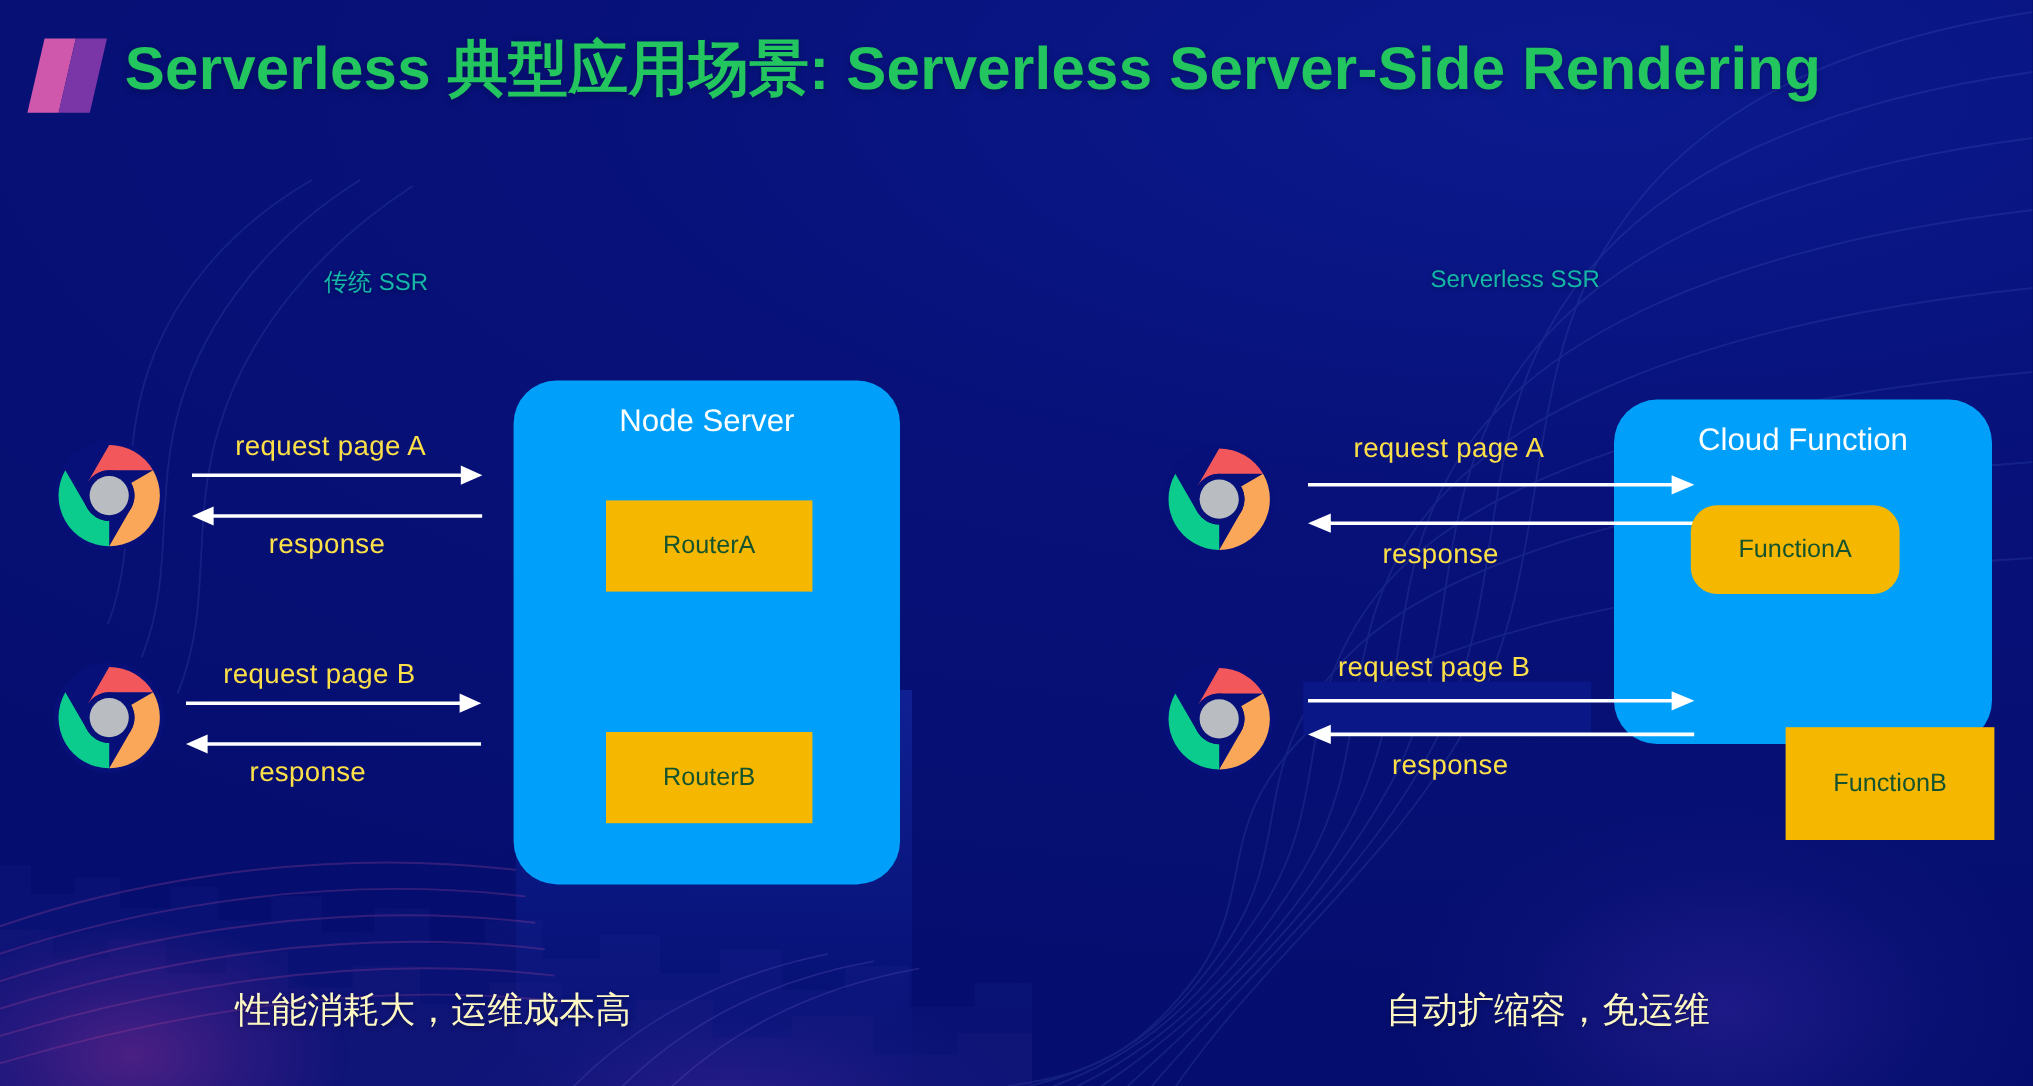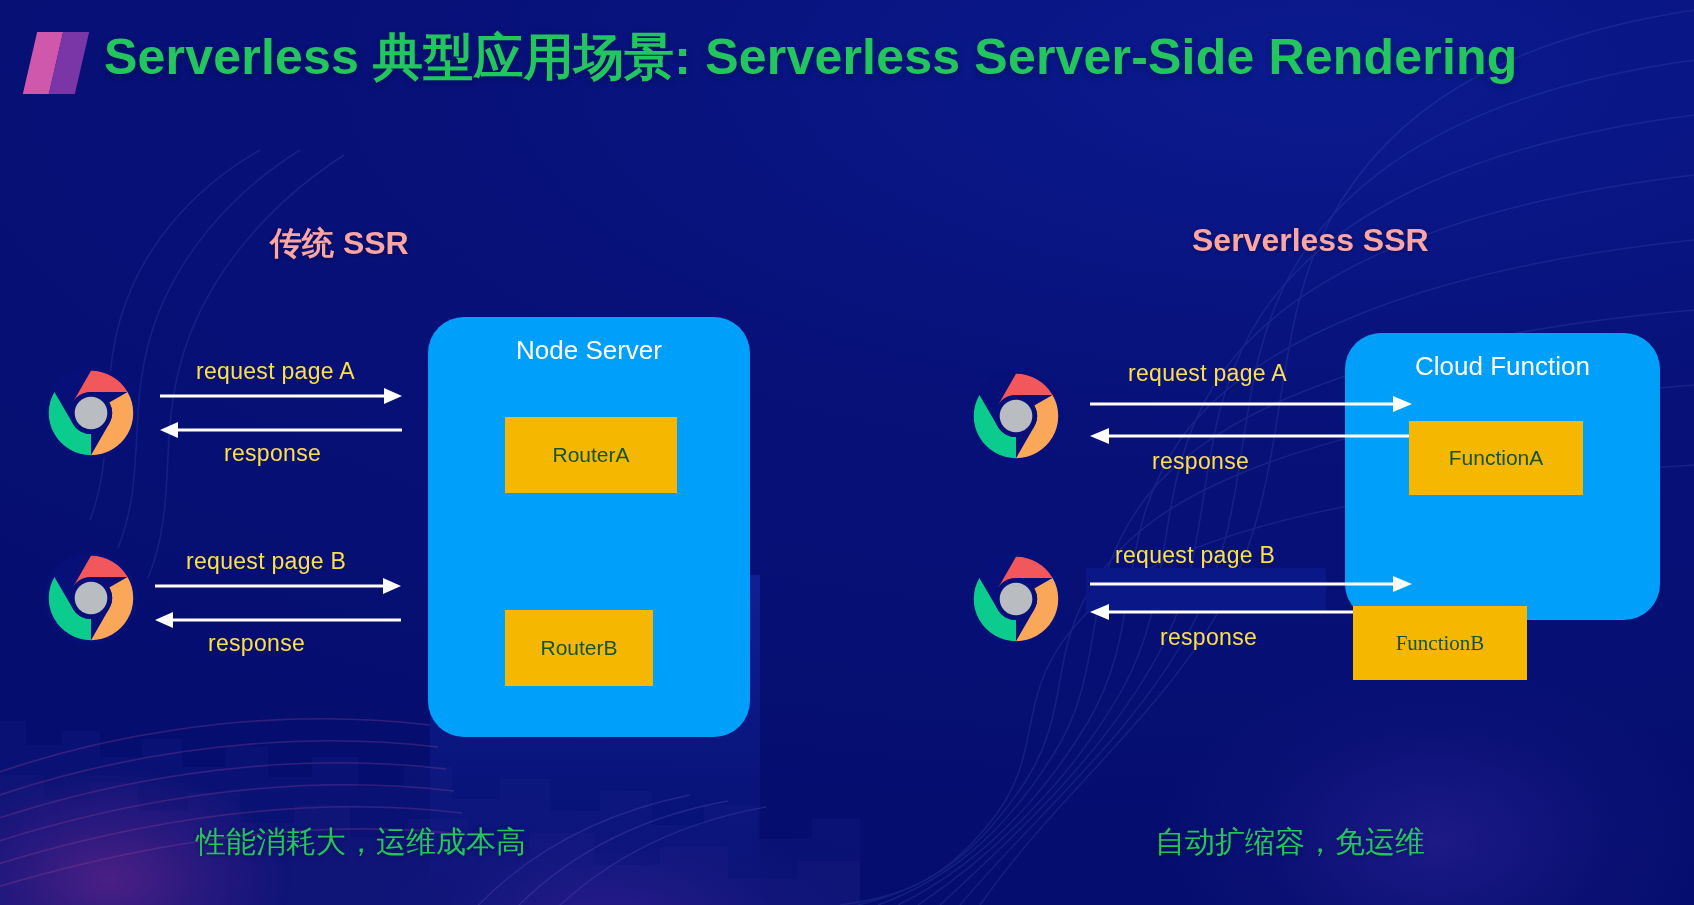--- a/index.html
+++ b/index.html
@@ -48,21 +48,21 @@
   .bar-purple{left:26px;background:#7a36a6;}
   .title-text{
     position:absolute;left:104px;top:24px;
     font-size:50px;font-weight:bold;letter-spacing:.2px;
     color:#22c55e;white-space:nowrap;
     text-shadow:0 2px 6px rgba(0,0,0,.25);
   }
 
   
   .sec-head{
-    position:absolute;font-size:32px;font-weight:bold;color:#fca5a5;
+    position:absolute;font-size:20px;font-weight:normal;color:#14b8a6;
     white-space:nowrap;text-shadow:0 1px 4px rgba(0,0,0,.3);
   }
   #head-left{left:270px;top:222px;}
   #head-right{left:1192px;top:222px;}
 
   
   .panel{
     position:absolute;background:#00a0fa;border-radius:36px;
   }
   #panel-left{left:428px;top:317px;width:322px;height:420px;}
@@ -70,21 +70,21 @@
   .panel-title{
     position:absolute;left:0;top:18px;width:100%;text-align:center;
     font-size:26px;color:#ffffff;white-space:nowrap;
   }
   .svc-box{
     position:absolute;background:#f5b700;
     display:flex;align-items:center;justify-content:center;
     color:#14532d;font-size:21px;
   }
   #box-routera{left:77px;top:100px;width:172px;height:76px;}
-  #box-routerb{left:77px;top:293px;width:148px;height:76px;}
+  #box-routerb{left:77px;top:293px;width:172px;height:76px;}
 
   
   .chrome{position:absolute;width:96px;height:96px;}
   #chrome-a{left:43px;top:365px;}
   #chrome-b{left:43px;top:550px;}
   #chrome-c{left:968px;top:368px;}
   #chrome-d{left:968px;top:551px;}
 
   
   .flow-label{
@@ -94,21 +94,21 @@
   .arrow-svg{position:absolute;}
 
   
   .artifact-rect{
     position:absolute;left:1086px;top:568px;width:240px;height:44px;
     background:#0a1786;
   }
 
   
   .caption{
-    position:absolute;font-size:30px;color:#22c55e;white-space:nowrap;
+    position:absolute;font-size:30px;color:#fef9c3;white-space:nowrap;
     text-shadow:0 1px 4px rgba(0,0,0,.35);
   }
   #cap-left{left:196px;top:822px;}
   #cap-right{left:1155px;top:822px;}
 </style>
 </head>
 <body>
 
 <div id="slide">
 
@@ -264,19 +264,19 @@
     <line x1="0" y1="12" x2="306" y2="12" stroke="#ffffff" stroke-width="3"></line>
     <polygon points="322,12 303,4 303,20" fill="#ffffff"></polygon>
   </svg>
 
   <svg class="arrow-svg" style="left:1090px;top:600px;width:322px;height:24px;" viewBox="0 0 322 24">
     <line x1="15" y1="12" x2="322" y2="12" stroke="#ffffff" stroke-width="3"></line>
     <polygon points="0,12 19,4 19,20" fill="#ffffff"></polygon>
   </svg>
   <div class="flow-label" style="left:1160px;top:624px;">response</div>
 
-  <div class="svc-box" style="left:1409px;top:421px;width:174px;height:74px;">FunctionA</div>
-  <div class="svc-box" style="left:1353px;top:606px;width:174px;height:74px;font-family:Liberation Serif, serif;">FunctionB</div>
+  <div class="svc-box" style="left:1409px;top:421px;width:174px;height:74px;border-radius:22px;">FunctionA</div>
+  <div class="svc-box" style="left:1488px;top:606px;width:174px;height:94px;">FunctionB</div>
 
   <div class="caption" id="cap-left">性能消耗大，运维成本高</div>
   <div class="caption" id="cap-right">自动扩缩容，免运维</div>
 
 </div>
 
 </body></html>

